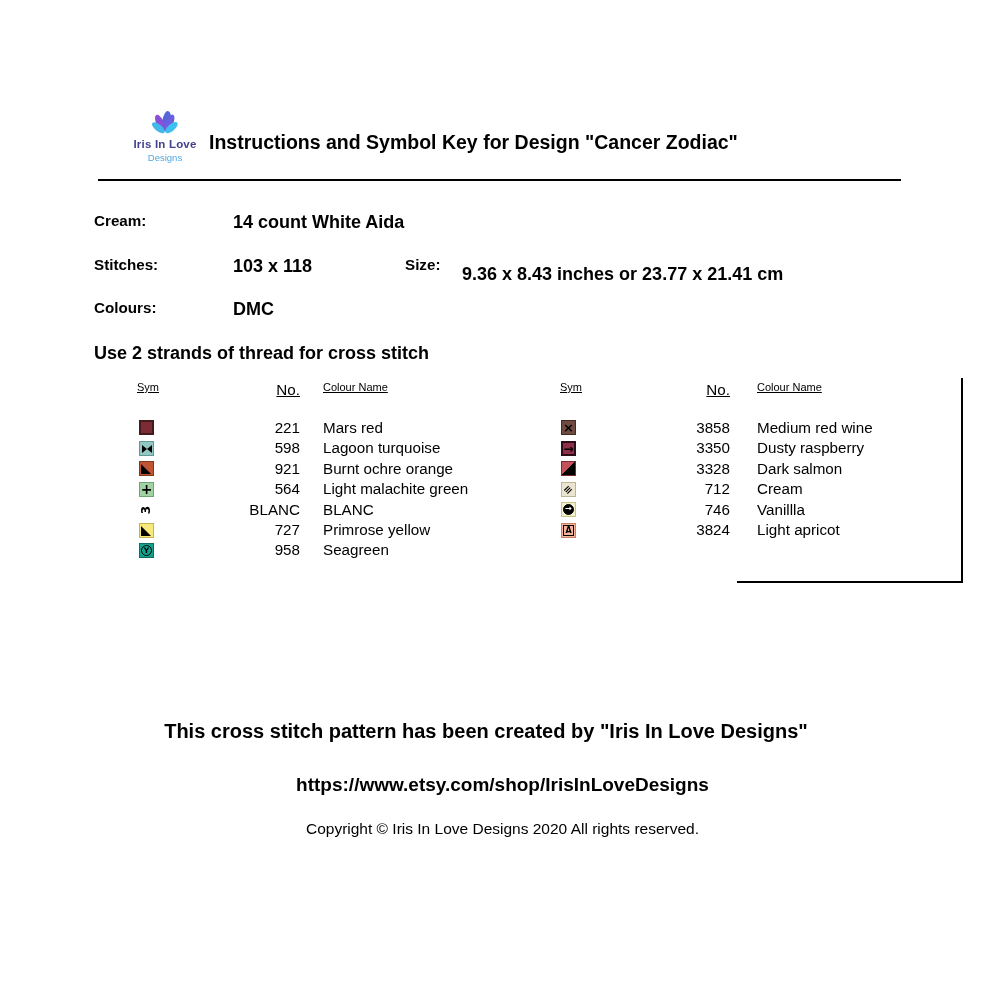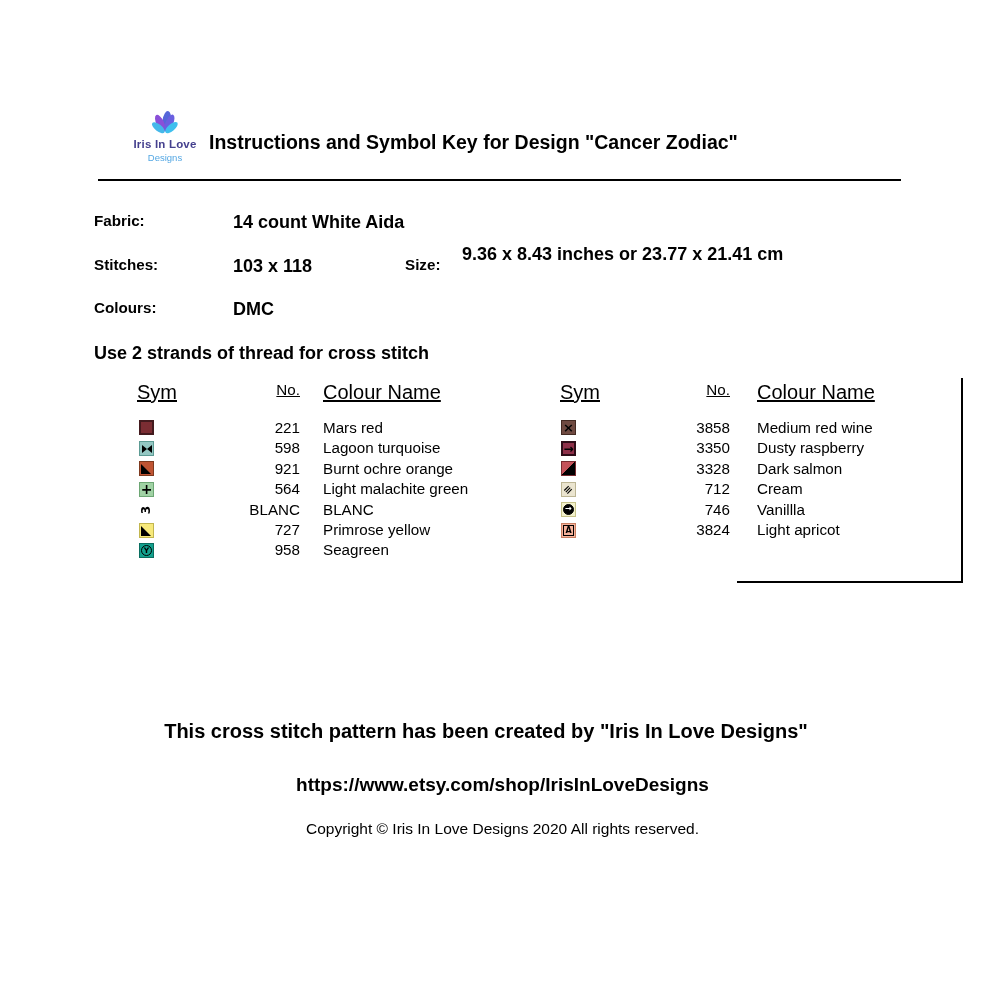--- a/index.html
+++ b/index.html
@@ -13,21 +13,21 @@
   .logo{left:123px;top:108px;width:84px;text-align:center;line-height:1;}
   .logo svg{display:block;margin:0 auto;}
   .logo-l1{font-size:11.5px;font-weight:bold;color:#45408e;margin-top:1px;letter-spacing:.2px;}
   .logo-l2{font-size:9.5px;color:#54a7e3;margin-top:2px;}
   .title{left:209px;top:131px;font-size:19.5px;font-weight:bold;white-space:nowrap;}
   .rule{left:98px;top:179px;width:803px;height:2px;background:#000;}
   
   .lab{font-weight:bold;font-size:15.2px;white-space:nowrap;}
   .val{font-size:18px;white-space:nowrap;font-weight:bold;}
   
-  .khead{font-size:20px;text-decoration:underline;white-space:nowrap;}
+  .khead{font-size:11px;text-decoration:underline;white-space:nowrap;}
   .kno{font-size:15.2px;text-align:right;width:100px;white-space:nowrap;}
   .knm{font-size:15.2px;white-space:nowrap;}
   .sym{
     width:15px;height:15px;box-sizing:border-box;border:1.5px solid #000;
     display:flex;align-items:center;justify-content:center;position:absolute;
   }
   .sym.b2{border-width:2.5px;}
   .sym.noborder{border-color:transparent;}
   .g{font-weight:bold;color:#000;line-height:1;font-family:"DejaVu Sans",sans-serif;}
   .plus{font-size:14px;margin-top:-1px;}
@@ -65,27 +65,27 @@
       <ellipse cx="30" cy="18" rx="5" ry="12" fill="#6a5fe0" transform="rotate(24 30 32)"></ellipse>
       <ellipse cx="30" cy="21" rx="4.5" ry="10" fill="#45b8ea" transform="rotate(-52 30 32)"></ellipse>
       <ellipse cx="30" cy="21" rx="4.5" ry="10" fill="#3fc0ee" transform="rotate(50 30 32)"></ellipse>
     </svg>
     <div class="logo-l1">Iris In Love</div>
     <div class="logo-l2">Designs</div>
   </div>
   <div class="abs title">Instructions and Symbol Key for Design "Cancer Zodiac"</div>
   <div class="abs rule"></div>
 
-  <div class="abs lab" style="left:94px;top:212px">Fabric:</div>
+  <div class="abs lab" style="left:94px;top:212px">Cream:</div>
   <div class="abs val" style="left:233px;top:212px"><b>14</b><span> count White Aida</span></div>
 
   <div class="abs lab" style="left:94px;top:256px">Stitches:</div>
   <div class="abs val" style="left:233px;top:256px">103 x 118</div>
   <div class="abs lab" style="left:405px;top:256px">Size:</div>
-  <div class="abs val" style="left:462px;top:244px">9.36 x 8.43 inches or 23.77 x 21.41 cm</div>
+  <div class="abs val" style="left:462px;top:264px">9.36 x 8.43 inches or 23.77 x 21.41 cm</div>
 
   <div class="abs lab" style="left:94px;top:299px">Colours:</div>
   <div class="abs val" style="left:233px;top:299px">DMC</div>
 
   <div class="abs val" style="left:94px;top:343px"><span>Use </span><b>2</b><span> strands of thread for cross stitch</span></div>
 
   <div class="abs khead" style="left:137px;top:381px">Sym</div>
   <div class="abs khead kno" style="left:200px;top:381px">No.</div>
   <div class="abs khead" style="left:323px;top:381px">Colour Name</div>
   <div class="abs khead" style="left:560px;top:381px">Sym</div>

